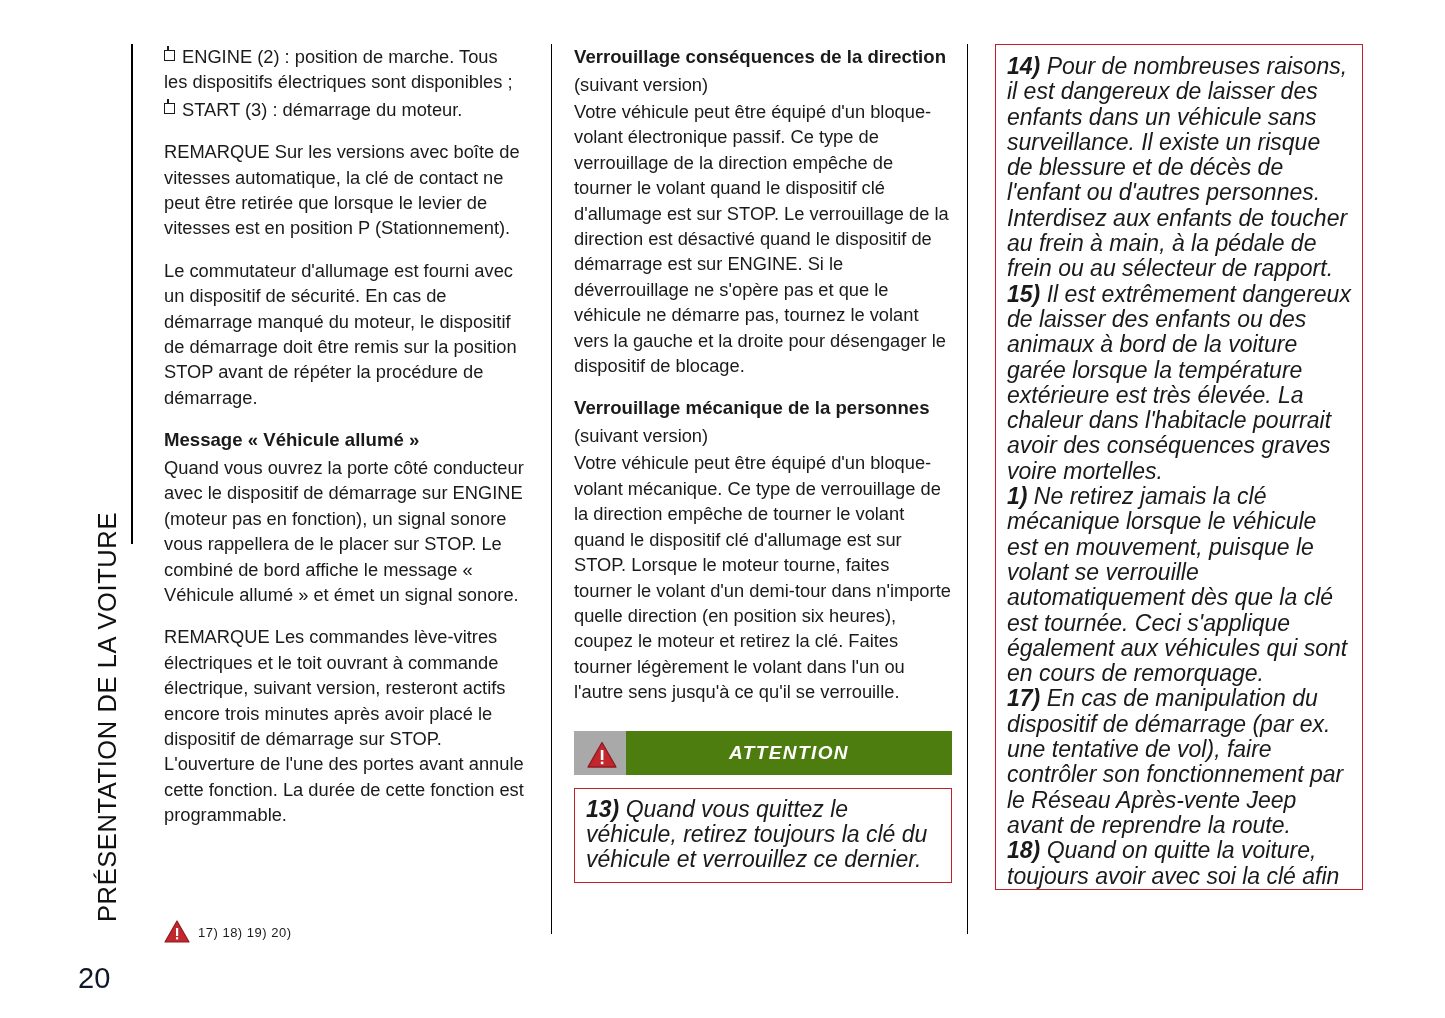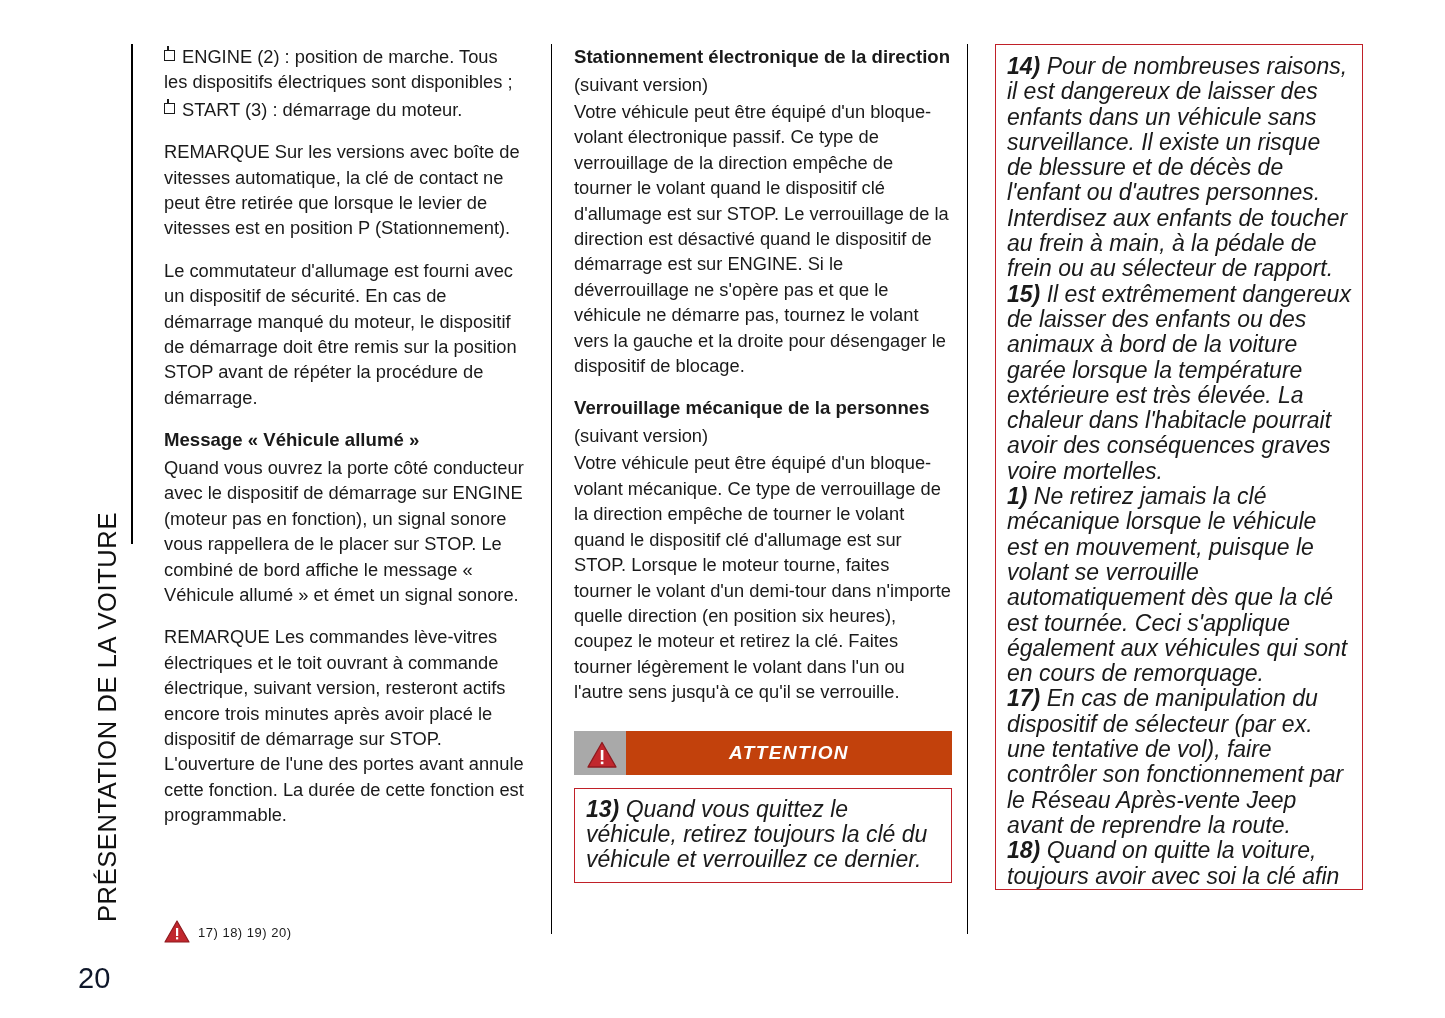--- a/index.html
+++ b/index.html
@@ -137,21 +137,21 @@
   }
   .attention .icon-box {
     width: 52px;
     background: #a9a9a9;
     display: flex;
     align-items: center;
     justify-content: center;
   }
   .attention .label-box {
     flex: 1;
-    background: #c2410c;
+    background: #4d7c0f;
     display: flex;
     align-items: center;
     justify-content: center;
   }
   .attention .label-box span {
     color: #fff;
     font-style: italic;
     font-weight: bold;
     font-size: 19px;
     letter-spacing: 1.4px;
@@ -211,21 +211,21 @@
         <rect x="12" y="8" width="2.2" height="8" fill="#ffffff"></rect>
         <rect x="12" y="17.2" width="2.2" height="2.2" fill="#ffffff"></rect>
       </svg>
     </span>
     <span class="nums">17)  18)  19)  20)</span>
   </div>
 
   <div class="pageno">20</div>
 
   <div class="col col2">
-    <h3>Stationnement électronique de la direction</h3>
+    <h3>Verrouillage conséquences de la direction</h3>
     <p class="para-tight">(suivant version)</p>
     <p class="para">Votre véhicule peut être équipé d'un bloque-volant électronique passif. Ce type de verrouillage de la direction empêche de tourner le volant quand le dispositif clé d'allumage est sur STOP. Le verrouillage de la direction est désactivé quand le dispositif de démarrage est sur ENGINE. Si le déverrouillage ne s'opère pas et que le véhicule ne démarre pas, tournez le volant vers la gauche et la droite pour désengager le dispositif de blocage.</p>
     <h3 class="h3-gap">Verrouillage mécanique de la personnes</h3>
     <p class="para-tight">(suivant version)</p>
     <p class="para">Votre véhicule peut être équipé d'un bloque-volant mécanique. Ce type de verrouillage de la direction empêche de tourner le volant quand le dispositif clé d'allumage est sur STOP. Lorsque le moteur tourne, faites tourner le volant d'un demi-tour dans n'importe quelle direction (en position six heures), coupez le moteur et retirez la clé. Faites tourner légèrement le volant dans l'un ou l'autre sens jusqu'à ce qu'il se verrouille.</p>
 
     <div class="attention">
       <div class="icon-box">
         <span class="tri">
           <svg width="30" height="28" viewBox="0 0 30 28">
@@ -243,19 +243,19 @@
     <div class="redbox">
       <p><span class="num">13)</span><span> Quand vous quittez le véhicule, retirez toujours la clé du véhicule et verrouillez ce dernier.</span></p>
     </div>
   </div>
 
   <div class="col col3">
     <div class="redbox">
       <p><span class="num">14)</span><span> Pour de nombreuses raisons, il est dangereux de laisser des enfants dans un véhicule sans surveillance. Il existe un risque de blessure et de décès de l'enfant ou d'autres personnes. Interdisez aux enfants de toucher au frein à main, à la pédale de frein ou au sélecteur de rapport.</span></p>
       <p><span class="num">15)</span><span> Il est extrêmement dangereux de laisser des enfants ou des animaux à bord de la voiture garée lorsque la température extérieure est très élevée. La chaleur dans l'habitacle pourrait avoir des conséquences graves voire mortelles.</span></p>
       <p><span class="num">1)</span><span> Ne retirez jamais la clé mécanique lorsque le véhicule est en mouvement, puisque le volant se verrouille automatiquement dès que la clé est tournée. Ceci s'applique également aux véhicules qui sont en cours de remorquage.</span></p>
-      <p><span class="num">17)</span><span> En cas de manipulation du dispositif de sélecteur (par ex. une tentative de vol), faire contrôler son fonctionnement par le Réseau Après-vente Jeep avant de reprendre la route.</span></p>
+      <p><span class="num">17)</span><span> En cas de manipulation du dispositif de démarrage (par ex. une tentative de vol), faire contrôler son fonctionnement par le Réseau Après-vente Jeep avant de reprendre la route.</span></p>
       <p><span class="num">18)</span><span> Quand on quitte la voiture, toujours avoir avec soi la clé afin d'éviter que quelqu'un n'actionne les commandes par erreur. Ne pas oublier d'activer le frein de stationnement électrique. Ne jamais laisser d'enfants dans la voiture sans surveillance.</span></p>
       <p><span class="num">19)</span><span> Avant de quitter la voiture, serrez TOUJOURS le frein de stationnement électrique. Placez la boîte de vitesses automatique sur P (Stationnement) et appuyez sur le dispositif de démarrage pour le placer sur STOP. Veillez à toujours</span></p>
     </div>
   </div>
 
 </div>
 
 </body></html>

